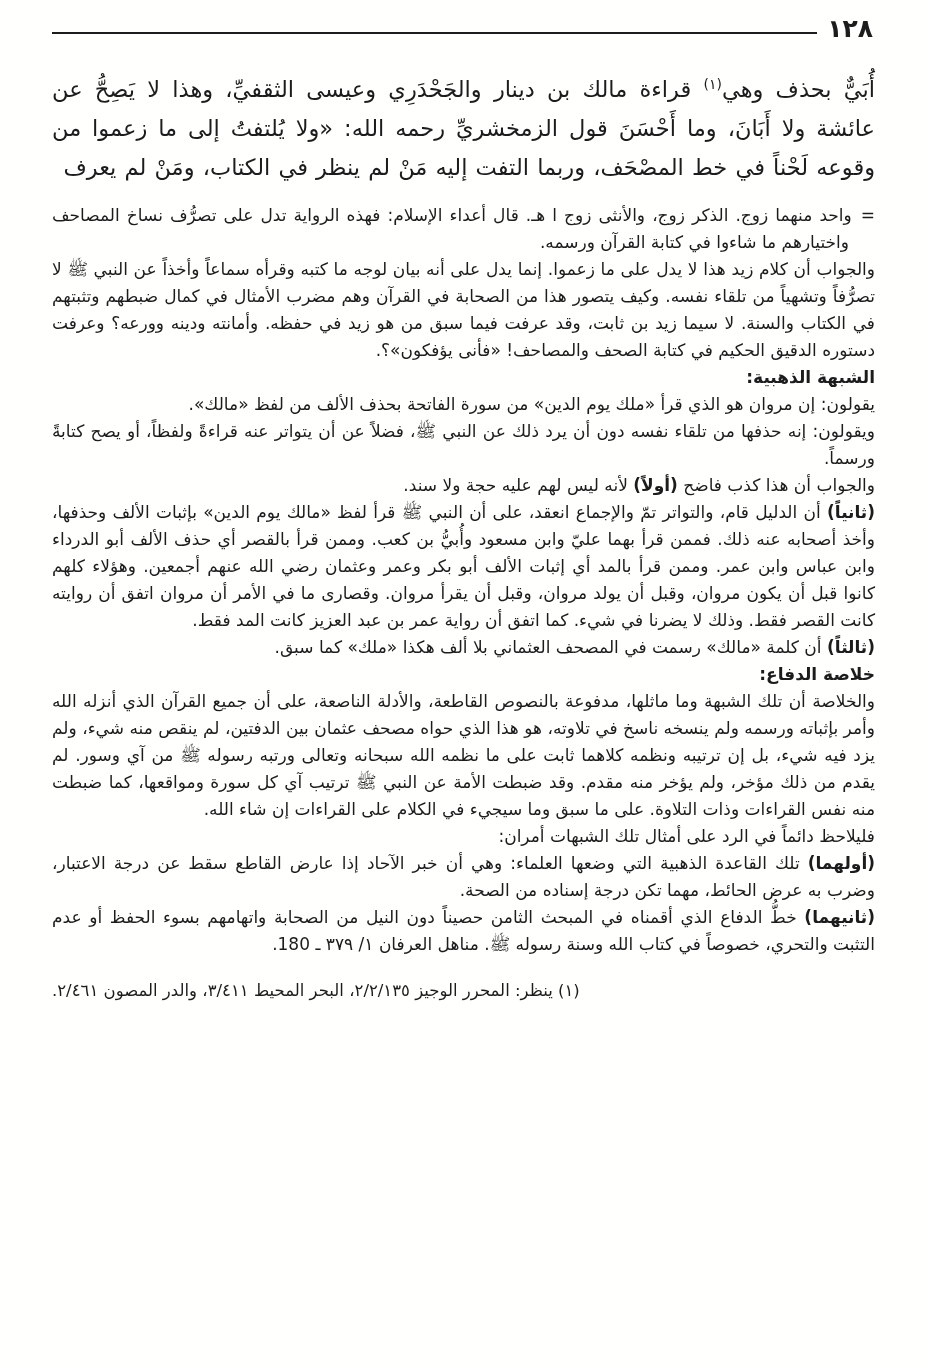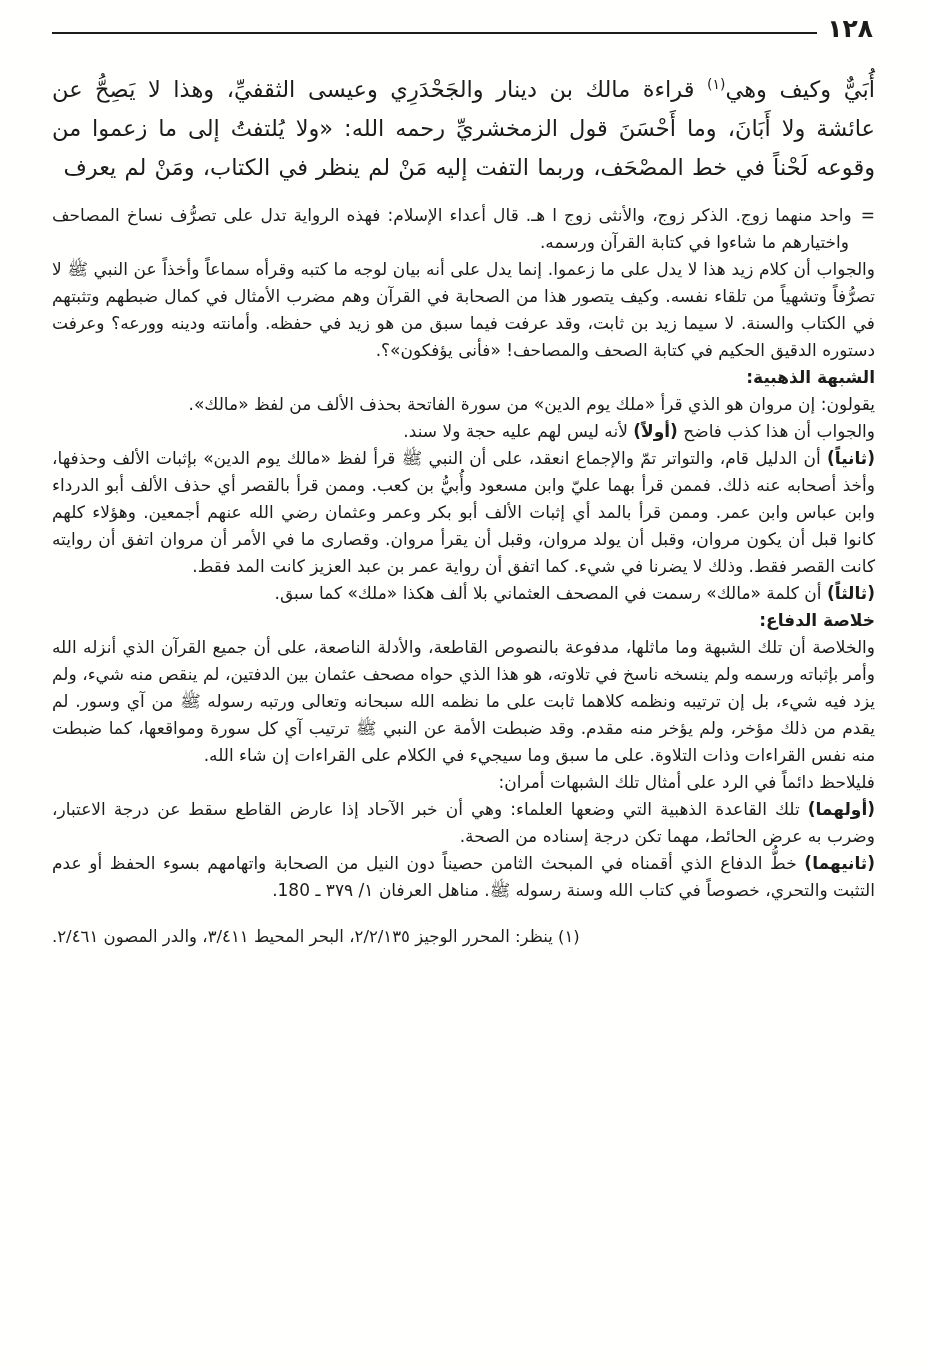--- a/index.html
+++ b/index.html
@@ -92,28 +92,29 @@
 
 <div class="page">
 
   <header class="page-header">
     <div class="pnum">١٢٨</div>
     <div class="hrule long"></div>
     <div class="hrule short"></div>
   </header>
 
   <main class="body-text">
-      <p class="para"><span>أُبَيٌّ وكيف وهي</span><sup>(١)</sup><span> قراءة مالك بن دينار والجَحْدَرِي وعيسى الثقفيِّ، وهذا لا يَصِحُّ عن عائشة ولا أَبَانَ، وما أَحْسَنَ قول الزمخشريِّ رحمه الله: «ولا يُلتفتُ إلى ما زعموا من وقوعه لَحْناً في خط المصْحَف، وربما التفت إليه مَنْ لم ينظر في الكتاب، ومَنْ لم يعرف</span></p>
+      <p class="para"><span>أُبَيٌّ بحذف وهي</span><sup>(١)</sup><span> قراءة مالك بن دينار والجَحْدَرِي وعيسى الثقفيِّ، وهذا لا يَصِحُّ عن عائشة ولا أَبَانَ، وما أَحْسَنَ قول الزمخشريِّ رحمه الله: «ولا يُلتفتُ إلى ما زعموا من وقوعه لَحْناً في خط المصْحَف، وربما التفت إليه مَنْ لم ينظر في الكتاب، ومَنْ لم يعرف</span></p>
     </main>
 
   <section class="footnotes">
       <p class="para hang"><span class="marker">=</span><span>واحد منهما زوج. الذكر زوج، والأنثى زوج ا هـ. قال أعداء الإسلام: فهذه الرواية تدل على تصرُّف نساخ المصاحف واختيارهم ما شاءوا في كتابة القرآن ورسمه.</span></p>
       <p class="para"><span>والجواب أن كلام زيد هذا لا يدل على ما زعموا. إنما يدل على أنه بيان لوجه ما كتبه وقرأه سماعاً وأخذاً عن النبي ﷺ لا تصرُّفاً وتشهياً من تلقاء نفسه. وكيف يتصور هذا من الصحابة في القرآن وهم مضرب الأمثال في كمال ضبطهم وتثبتهم في الكتاب والسنة. لا سيما زيد بن ثابت، وقد عرفت فيما سبق من هو زيد في حفظه. وأمانته ودينه وورعه؟ وعرفت دستوره الدقيق الحكيم في كتابة الصحف والمصاحف! «فأنى يؤفكون»؟.</span></p>
       <p class="para"><span class="b">الشبهة الذهبية:</span></p>
       <p class="para"><span>يقولون: إن مروان هو الذي قرأ «ملك يوم الدين» من سورة الفاتحة بحذف الألف من لفظ «مالك».</span></p>
+      <p class="para"><span>ويقولون: إنه حذفها من تلقاء نفسه دون أن يرد ذلك عن النبي ﷺ، فضلاً عن أن يتواتر عنه قراءةً ولفظاً، أو يصح كتابةً ورسماً.</span></p>
       <p class="para"><span>والجواب أن هذا كذب فاضح </span><span class="b">(أولاً)</span><span> لأنه ليس لهم عليه حجة ولا سند.</span></p>
       <p class="para"><span class="b">(ثانياً)</span><span> أن الدليل قام، والتواتر تمّ والإجماع انعقد، على أن النبي ﷺ قرأ لفظ «مالك يوم الدين» بإثبات الألف وحذفها، وأخذ أصحابه عنه ذلك. فممن قرأ بهما عليّ وابن مسعود وأُبيُّ بن كعب. وممن قرأ بالقصر أي حذف الألف أبو الدرداء وابن عباس وابن عمر. وممن قرأ بالمد أي إثبات الألف أبو بكر وعمر وعثمان رضي الله عنهم أجمعين. وهؤلاء كلهم كانوا قبل أن يكون مروان، وقبل أن يولد مروان، وقبل أن يقرأ مروان. وقصارى ما في الأمر أن مروان اتفق أن روايته كانت القصر فقط. وذلك لا يضرنا في شيء. كما اتفق أن رواية عمر بن عبد العزيز كانت المد فقط.</span></p>
       <p class="para"><span class="b">(ثالثاً)</span><span> أن كلمة «مالك» رسمت في المصحف العثماني بلا ألف هكذا «ملك» كما سبق.</span></p>
       <p class="para"><span class="b">خلاصة الدفاع:</span></p>
       <p class="para"><span>والخلاصة أن تلك الشبهة وما ماثلها، مدفوعة بالنصوص القاطعة، والأدلة الناصعة، على أن جميع القرآن الذي أنزله الله وأمر بإثباته ورسمه ولم ينسخه ناسخ في تلاوته، هو هذا الذي حواه مصحف عثمان بين الدفتين، لم ينقص منه شيء، ولم يزد فيه شيء، بل إن ترتيبه ونظمه كلاهما ثابت على ما نظمه الله سبحانه وتعالى ورتبه رسوله ﷺ من آي وسور. لم يقدم من ذلك مؤخر، ولم يؤخر منه مقدم. وقد ضبطت الأمة عن النبي ﷺ ترتيب آي كل سورة ومواقعها، كما ضبطت منه نفس القراءات وذات التلاوة. على ما سبق وما سيجيء في الكلام على القراءات إن شاء الله.</span></p>
       <p class="para"><span>فليلاحظ دائماً في الرد على أمثال تلك الشبهات أمران:</span></p>
       <p class="para"><span class="b">(أولهما)</span><span> تلك القاعدة الذهبية التي وضعها العلماء: وهي أن خبر الآحاد إذا عارض القاطع سقط عن درجة الاعتبار، وضرب به عرض الحائط، مهما تكن درجة إسناده من الصحة.</span></p>
       <p class="para"><span class="b">(ثانيهما)</span><span> خطُّ الدفاع الذي أقمناه في المبحث الثامن حصيناً دون النيل من الصحابة واتهامهم بسوء الحفظ أو عدم التثبت والتحري، خصوصاً في كتاب الله وسنة رسوله ﷺ. مناهل العرفان ١/ ٣٧٩ ـ 180.</span></p>
     </section>
 

